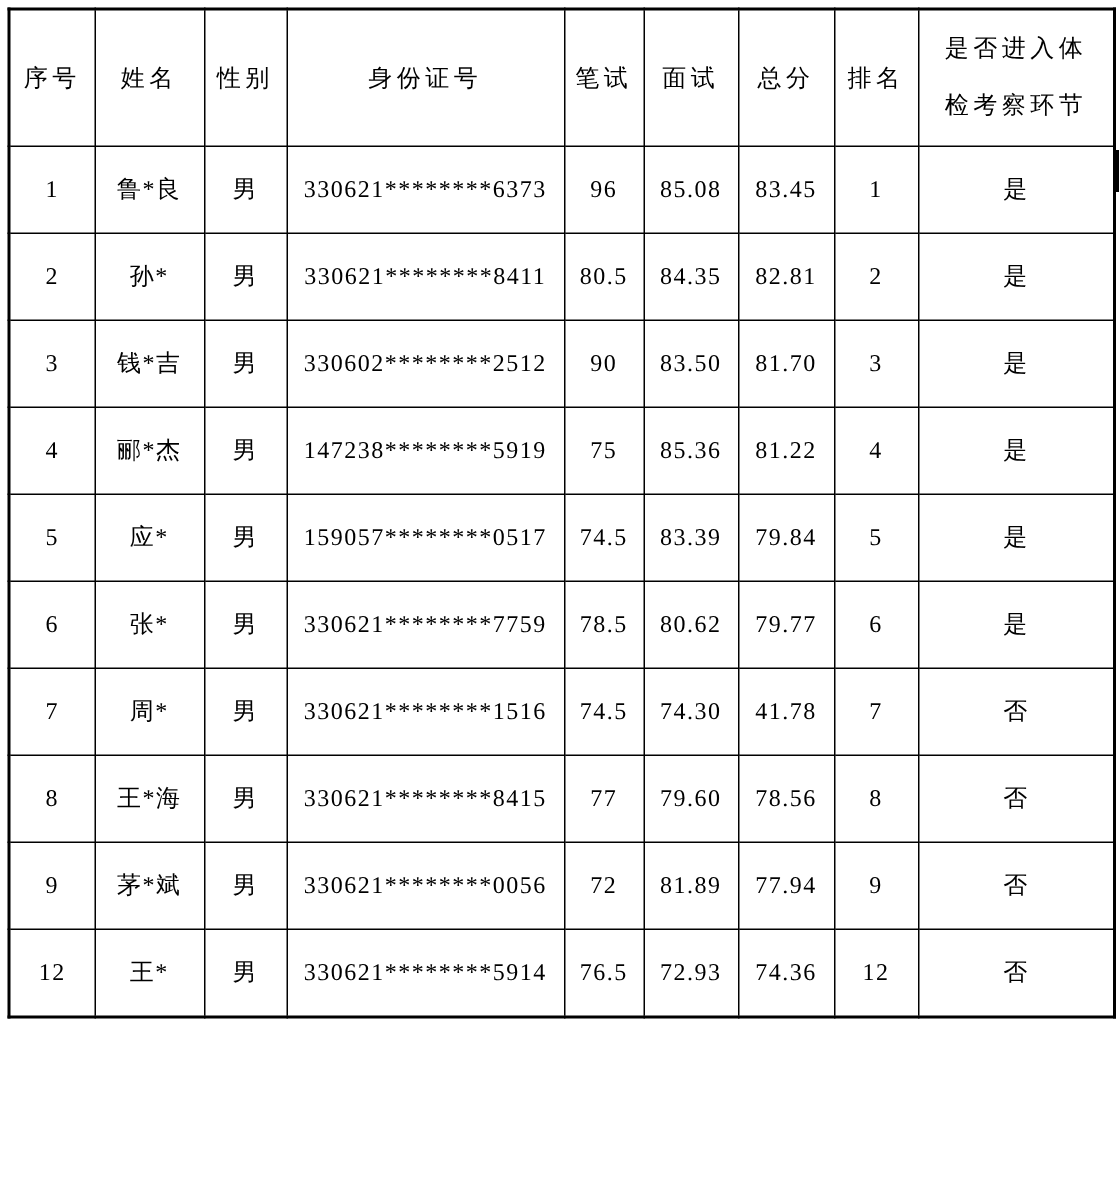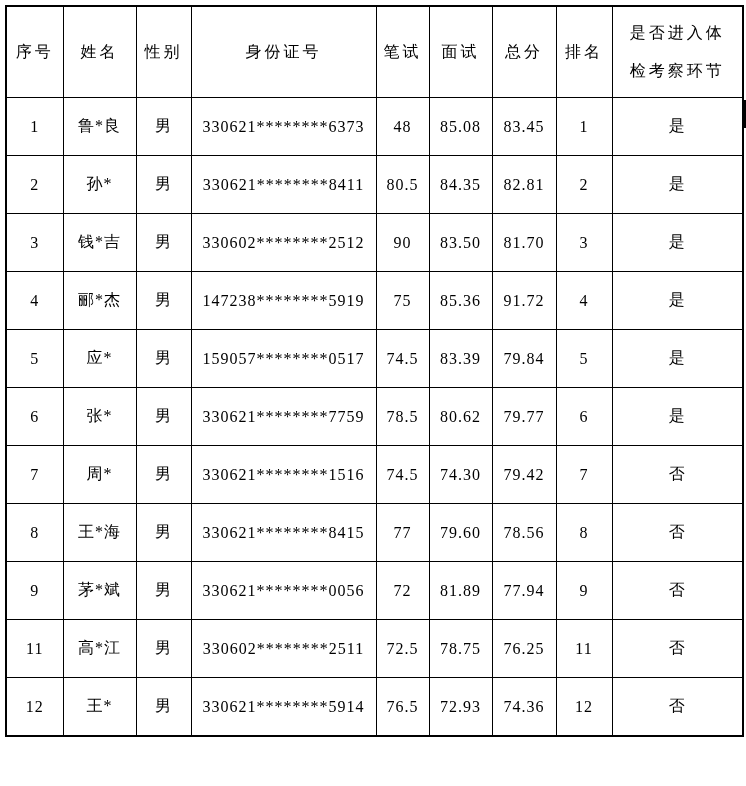--- a/index.html
+++ b/index.html
@@ -90,21 +90,21 @@
         <th class="col-pass">是否进入体
 检考察环节</th>
       </tr>
     </thead>
     <tbody>
         <tr>
           <td>1</td>
           <td>鲁*良</td>
           <td>男</td>
           <td>330621********6373</td>
-          <td>48</td>
+          <td>96</td>
           <td>85.08</td>
           <td>83.45</td>
           <td>1</td>
           <td>是</td>
         </tr>
         <tr>
           <td>2</td>
           <td>孙*</td>
           <td>男</td>
           <td>330621********8411</td>
@@ -125,21 +125,21 @@
           <td>3</td>
           <td>是</td>
         </tr>
         <tr>
           <td>4</td>
           <td>郦*杰</td>
           <td>男</td>
           <td>147238********5919</td>
           <td>75</td>
           <td>85.36</td>
-          <td>91.72</td>
+          <td>81.22</td>
           <td>4</td>
           <td>是</td>
         </tr>
         <tr>
           <td>5</td>
           <td>应*</td>
           <td>男</td>
           <td>159057********0517</td>
           <td>74.5</td>
           <td>83.39</td>
@@ -158,21 +158,21 @@
           <td>6</td>
           <td>是</td>
         </tr>
         <tr>
           <td>7</td>
           <td>周*</td>
           <td>男</td>
           <td>330621********1516</td>
           <td>74.5</td>
           <td>74.30</td>
-          <td>79.42</td>
+          <td>41.78</td>
           <td>7</td>
           <td>否</td>
         </tr>
         <tr>
           <td>8</td>
           <td>王*海</td>
           <td>男</td>
           <td>330621********8415</td>
           <td>77</td>
           <td>79.60</td>
@@ -185,31 +185,20 @@
           <td>茅*斌</td>
           <td>男</td>
           <td>330621********0056</td>
           <td>72</td>
           <td>81.89</td>
           <td>77.94</td>
           <td>9</td>
           <td>否</td>
         </tr>
         <tr>
-          <td>11</td>
-          <td>高*江</td>
-          <td>男</td>
-          <td>330602********2511</td>
-          <td>72.5</td>
-          <td>78.75</td>
-          <td>76.25</td>
-          <td>11</td>
-          <td>否</td>
-        </tr>
-        <tr>
           <td>12</td>
           <td>王*</td>
           <td>男</td>
           <td>330621********5914</td>
           <td>76.5</td>
           <td>72.93</td>
           <td>74.36</td>
           <td>12</td>
           <td>否</td>
         </tr>

